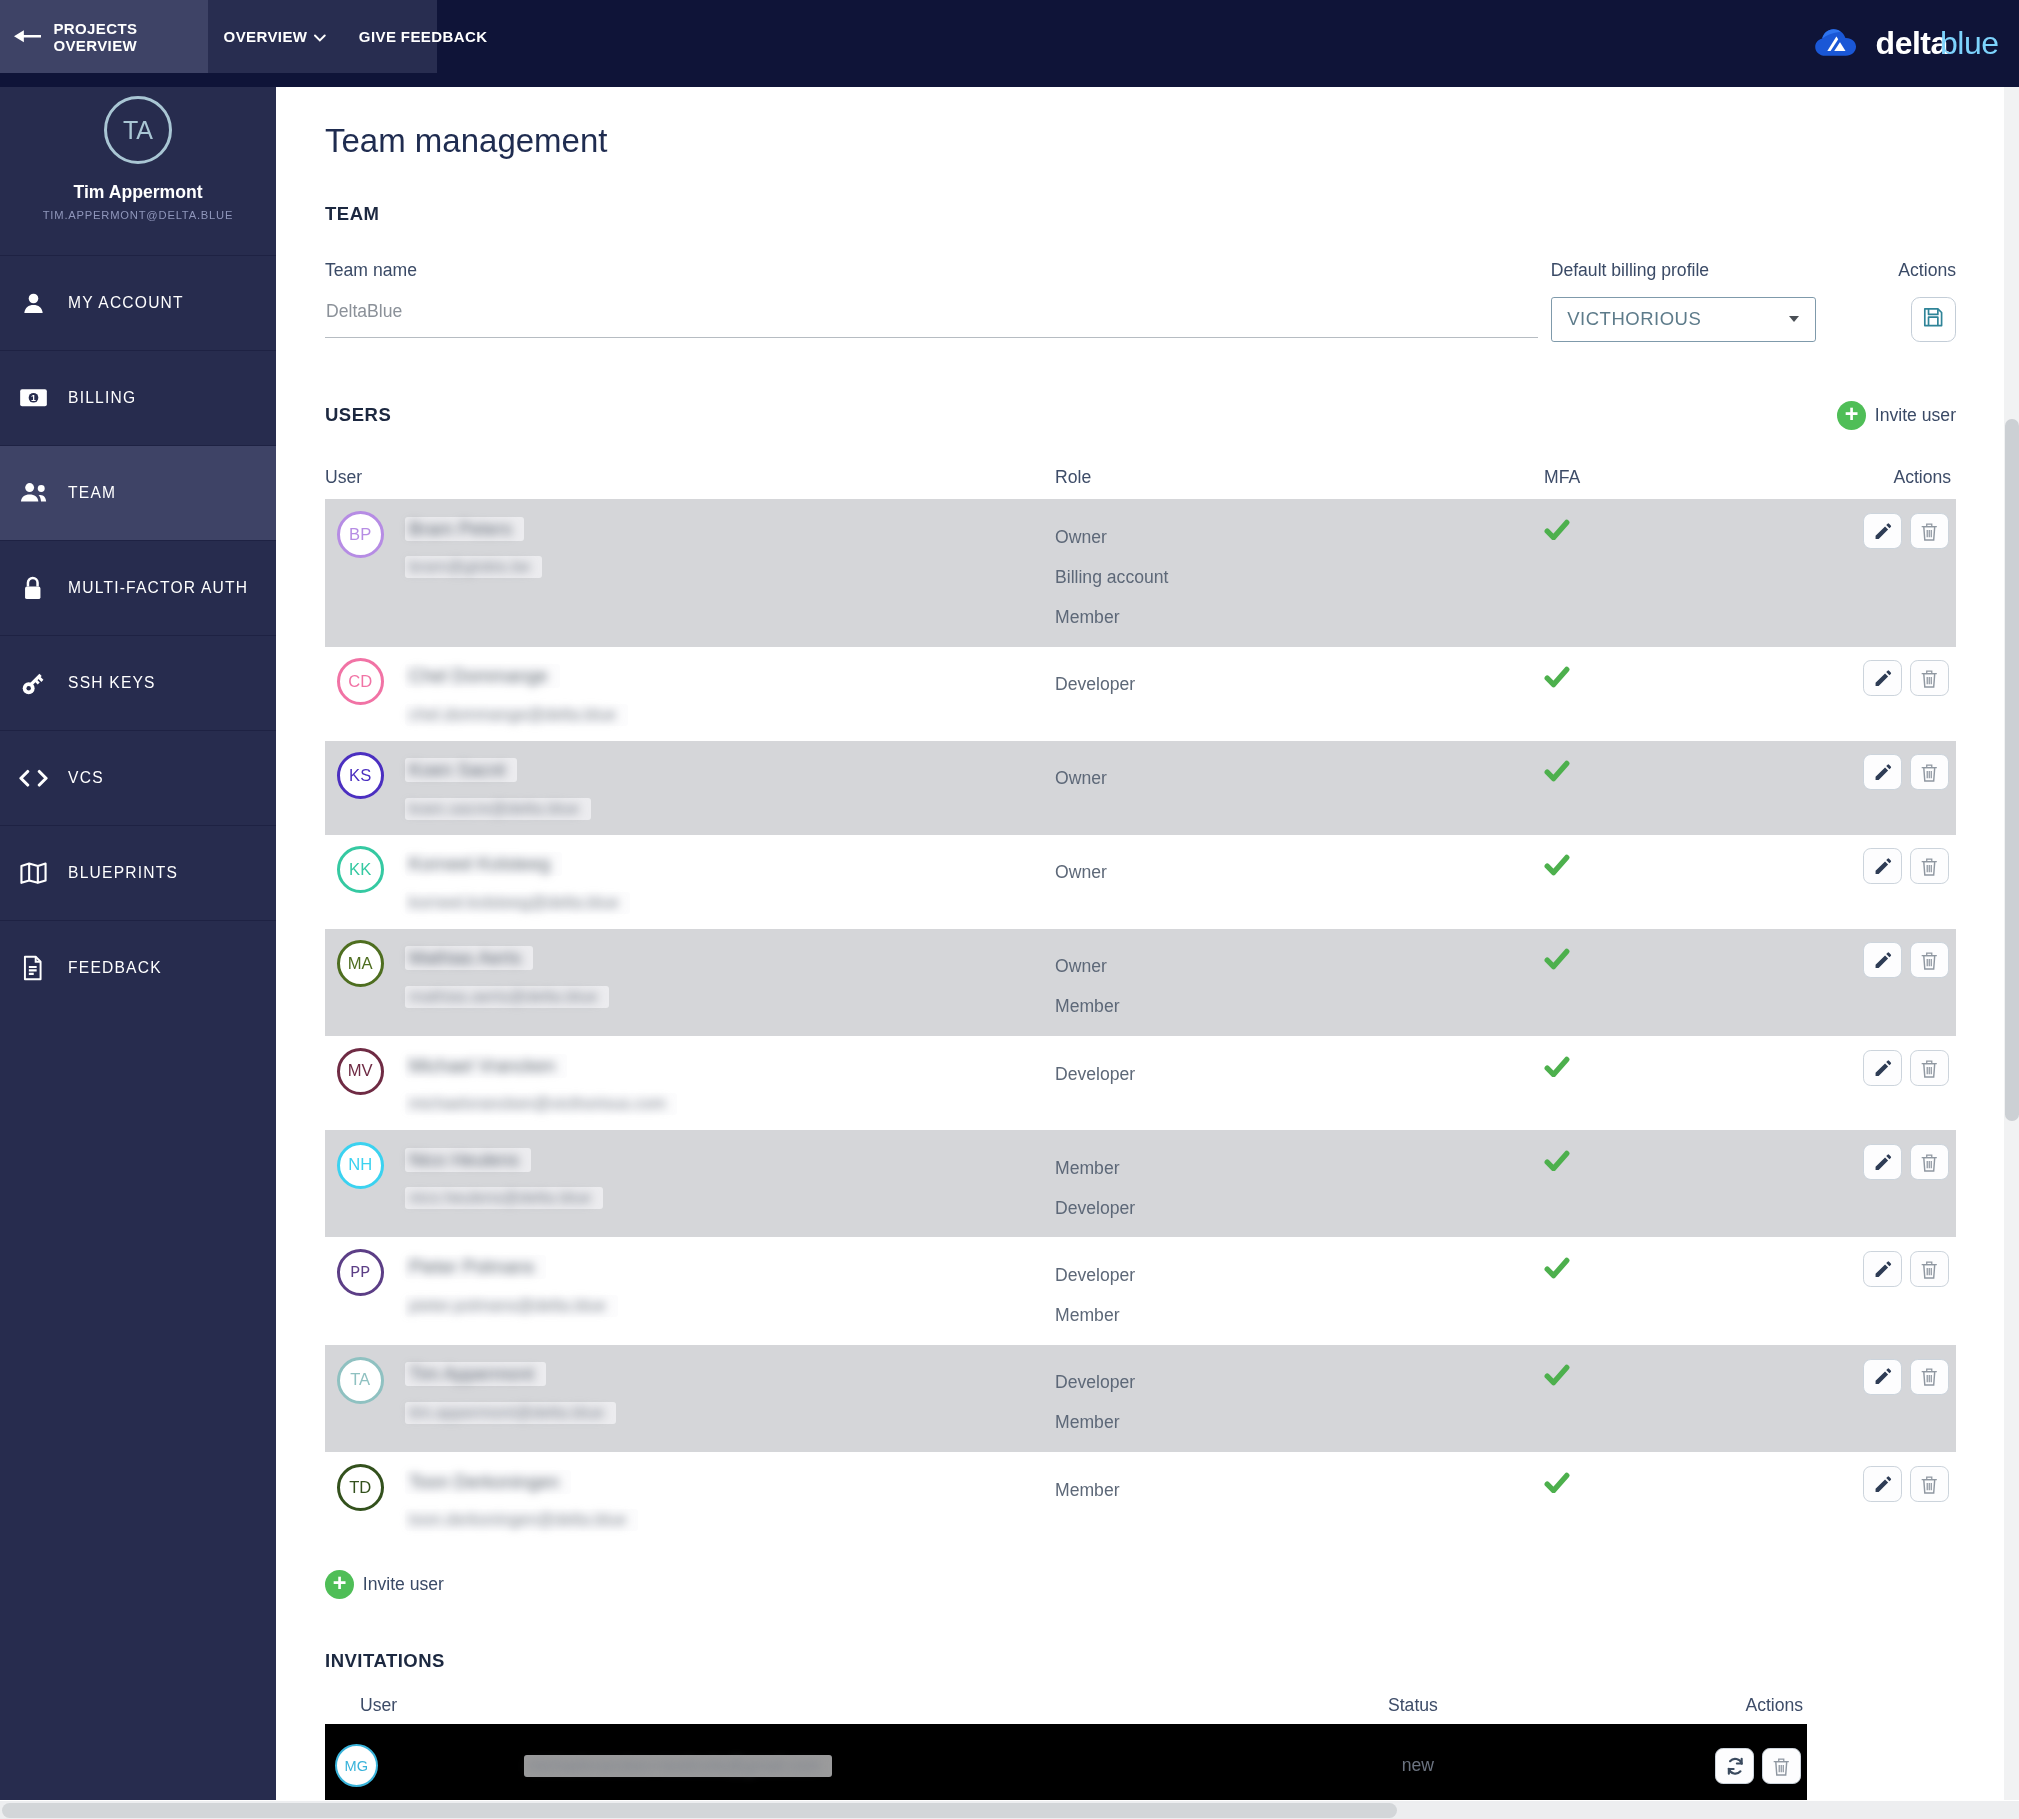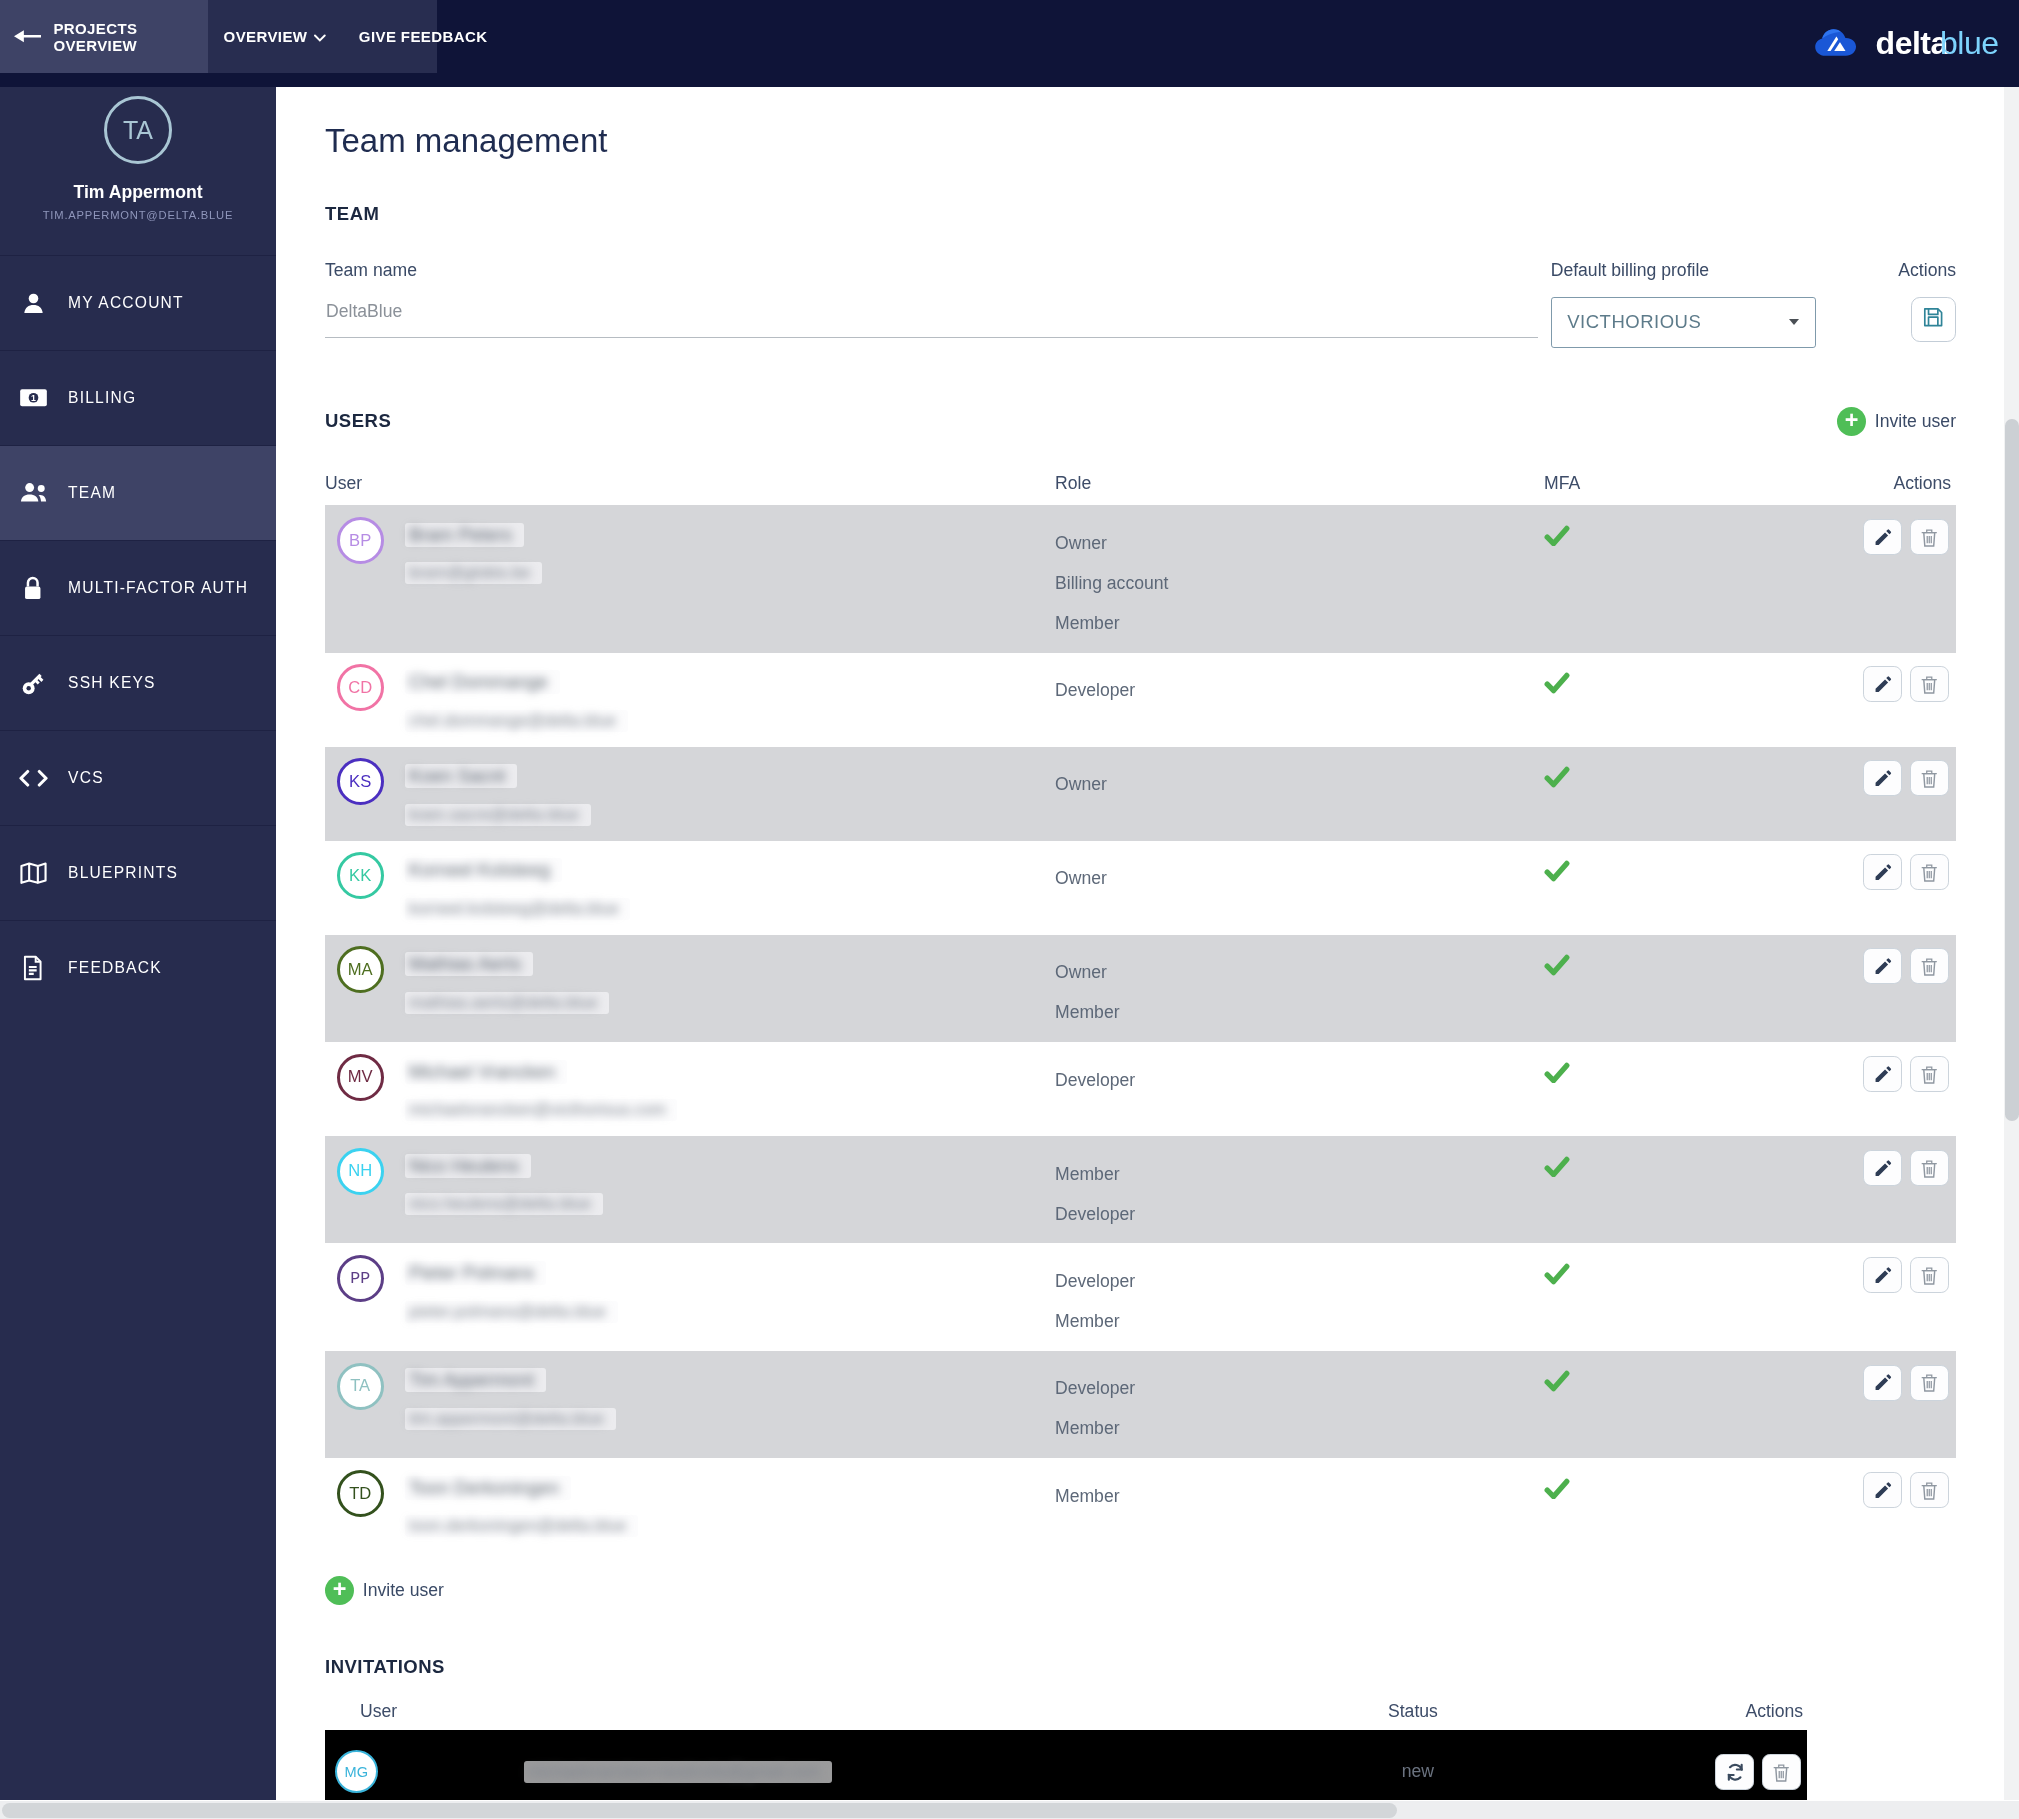--- a/index.html
+++ b/index.html
@@ -33,21 +33,21 @@
   .main { position:absolute; top:73px; left:276px; width:1728px; height:1727px; background:#fff; padding:0 49px; overflow:hidden; }
   .page-title { margin-top:49px; font-size:33px; font-weight:400; color:#1f2c50; }
   .sec-heading { margin-top:43px; font-size:18.5px; font-weight:bold; color:#1c2840; letter-spacing:0.5px; }
 
   .form-row { margin-top:35px; width:1631px; display:flex; }
   .fld-team { width:1213px; }
   .fld-billing { width:265px; margin-left:12.7px; }
   .fld-actions { margin-left:auto; text-align:right; }
   .fld-label { font-size:17.6px; color:#3a4a66; }
   .team-input { margin-top:19.5px; width:100%; border:none; border-bottom:1px solid #b6bcc2; font-size:17.6px; color:#8b9199; padding:0 0 15.6px 1px; outline:none; background:transparent; font-family:"Liberation Sans", sans-serif; }
-  .select { margin-top:15.6px; height:51px; border:1px solid #7f9aab; border-radius:2.9px; display:flex; align-items:center; padding:0 15.6px; cursor:pointer; }
+  .select { margin-top:15.6px; height:45px; border:1px solid #7f9aab; border-radius:2.9px; display:flex; align-items:center; padding:0 15.6px; cursor:pointer; }
   .select-value { font-size:18.5px; color:#5d7b8a; letter-spacing:0.5px; flex:1; }
   .select-caret { width:0; height:0; border-left:5.9px solid transparent; border-right:5.9px solid transparent; border-top:6.8px solid #4a4f55; }
   .save-btn { margin-top:15.6px; width:45px; height:45px; border:1px solid #c3cdd7; border-radius:8.8px; background:#fff; display:inline-flex; align-items:center; justify-content:center; cursor:pointer; }
 
   .users-head { margin-top:59px; width:1631px; display:flex; align-items:center; justify-content:space-between; }
   .invite { display:flex; align-items:center; gap:8.8px; cursor:pointer; }
   .invite-plus { width:29px; height:29px; border-radius:50%; background:#4fbe57; color:#fff; font-size:23.4px; font-weight:bold; display:flex; align-items:center; justify-content:center; line-height:1; }
   .invite-label { font-size:17.6px; color:#3a4a66; }
 
   .u-grid { display:grid; grid-template-columns:730px 489px 310px 101px; width:1631px; }

